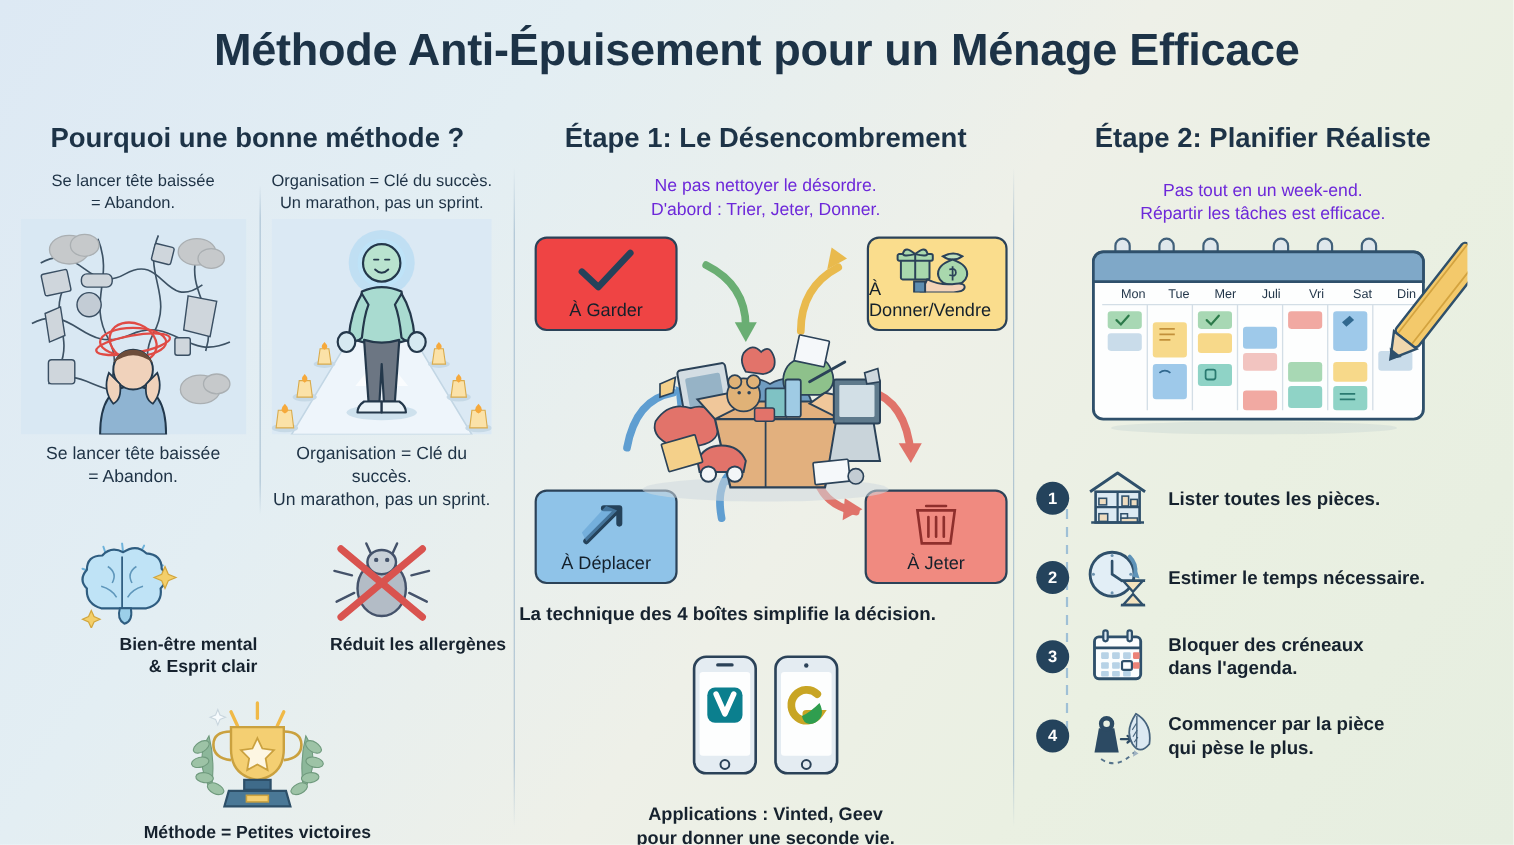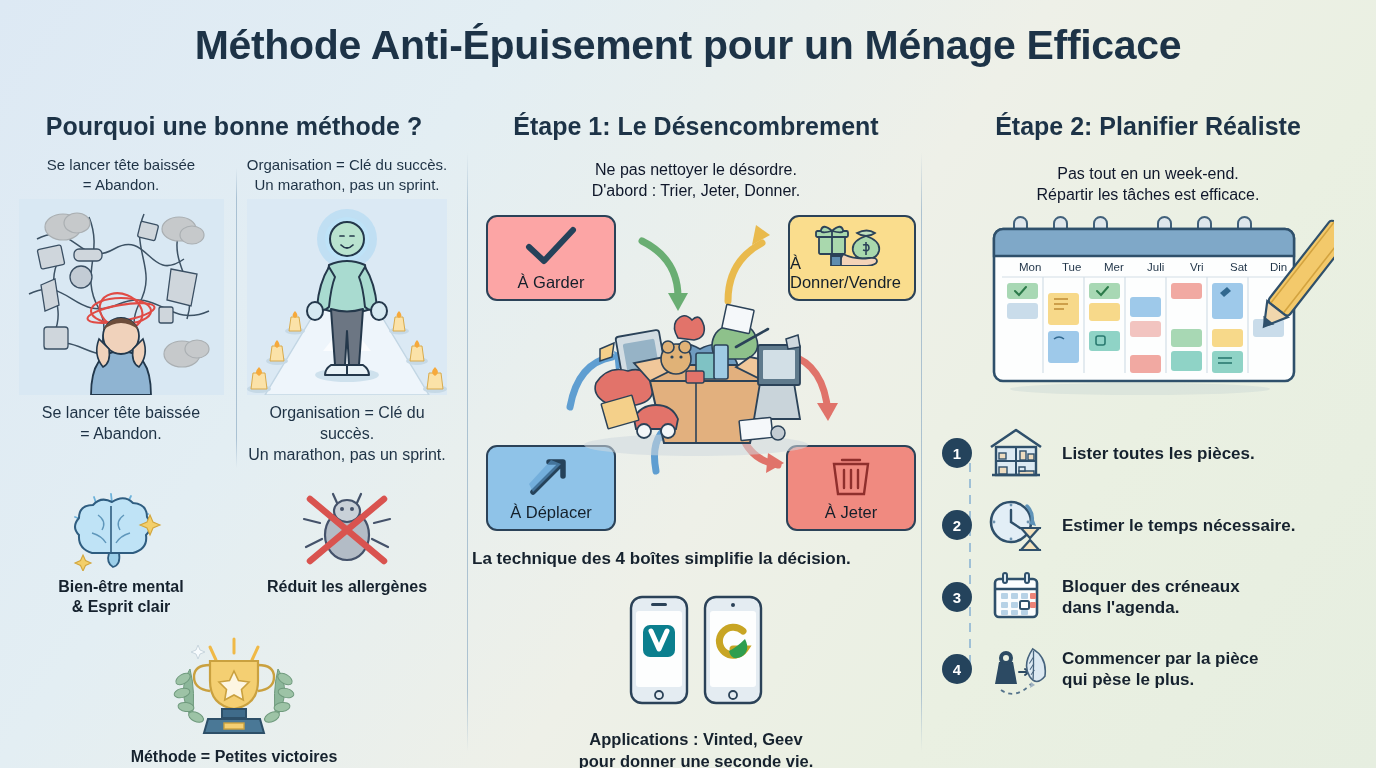--- a/index.html
+++ b/index.html
@@ -16,50 +16,50 @@
     position:absolute;top:22px;left:0;width:1376px;text-align:center;
     font-size:41px;font-weight:bold;letter-spacing:-0.3px;color:#1d3347;
   }
 
   
   .vdiv{position:absolute;width:1px;background:linear-gradient(to bottom,rgba(150,178,200,0),rgba(150,178,200,.75) 10%,rgba(150,178,200,.75) 90%,rgba(150,178,200,0));}
 
   
   .col{position:absolute;top:112px;}
   .col-head{text-align:center;font-size:25px;font-weight:bold;color:#1d3347;}
-  .sub{text-align:center;font-size:16px;line-height:1.32;color:#0f172a;}
+  .sub{text-align:center;font-size:16px;line-height:1.32;color:#6d28d9;}
 
   
   #col-left{left:8px;width:452px;}
   .left-two{display:flex;margin-top:14px;}
   .half{width:50%;box-sizing:border-box;padding:0 8px;}
   .half .cap-top{font-size:15px;line-height:1.3;text-align:center;min-height:42px;}
   .half .cap-bot{font-size:16px;line-height:1.3;text-align:center;margin-top:6px;}
   .illus{height:200px;display:flex;align-items:center;justify-content:center;}
 
   .icon-row{display:flex;margin-top:24px;}
-  .icon-cell{width:50%;text-align:center;}
+  .icon-cell{width:50%;text-align:right;}
   .icon-cell .glyph{height:82px;display:flex;align-items:flex-end;justify-content:center;}
   .icon-cell .lbl{font-size:16px;line-height:1.25;margin-top:6px;font-weight:bold;color:#16222e;}
 
   .trophy-block{margin-top:18px;text-align:center;}
   .trophy-block .lbl{font-size:16px;line-height:1.3;margin-top:2px;font-weight:bold;color:#16222e;}
 
   
   #col-mid{left:472px;width:448px;}
   .mid-grid{position:relative;margin-top:14px;height:330px;}
   .qbox{
     position:absolute;width:130px;height:86px;border:2.2px solid #2b4258;border-radius:11px;
     display:flex;flex-direction:column;align-items:center;justify-content:flex-end;
     padding-bottom:7px;box-sizing:border-box;
   }
   .qbox .qlabel{font-size:16.5px;color:#14202b;}
   .qbox.wide{width:128px;}
   .qbox .qicon{position:absolute;top:7px;left:0;right:0;display:flex;justify-content:center;}
-  #box-garder{left:14px;top:0;background:#fca5a5;}
+  #box-garder{left:14px;top:0;background:#ef4444;}
   #box-donner{right:4px;top:0;background:#fadd8d;}
   #box-deplacer{left:14px;top:230px;background:#8fc3e8;}
   #box-jeter{right:4px;top:230px;background:#f08a80;}
   .pile{position:absolute;left:92px;top:82px;width:265px;height:160px;}
   .mid-note{text-align:left;font-size:17px;font-weight:bold;margin-top:4px;color:#16222e;}
   .phones{display:flex;justify-content:center;gap:14px;margin-top:26px;}
   .apps-cap{text-align:center;font-size:16.5px;line-height:1.32;margin-top:20px;font-weight:bold;color:#16222e;}
 
   
   #col-right{left:928px;width:440px;}

